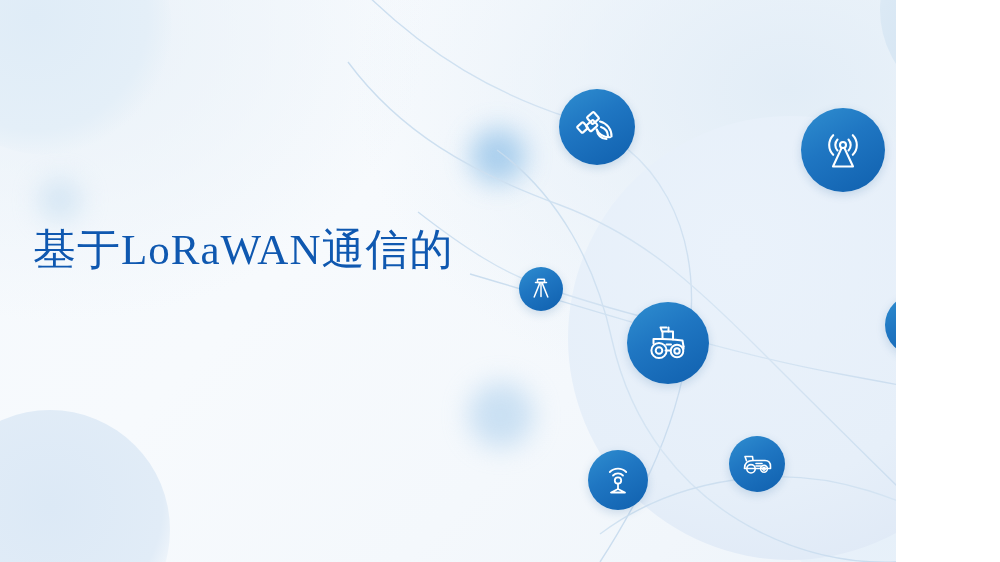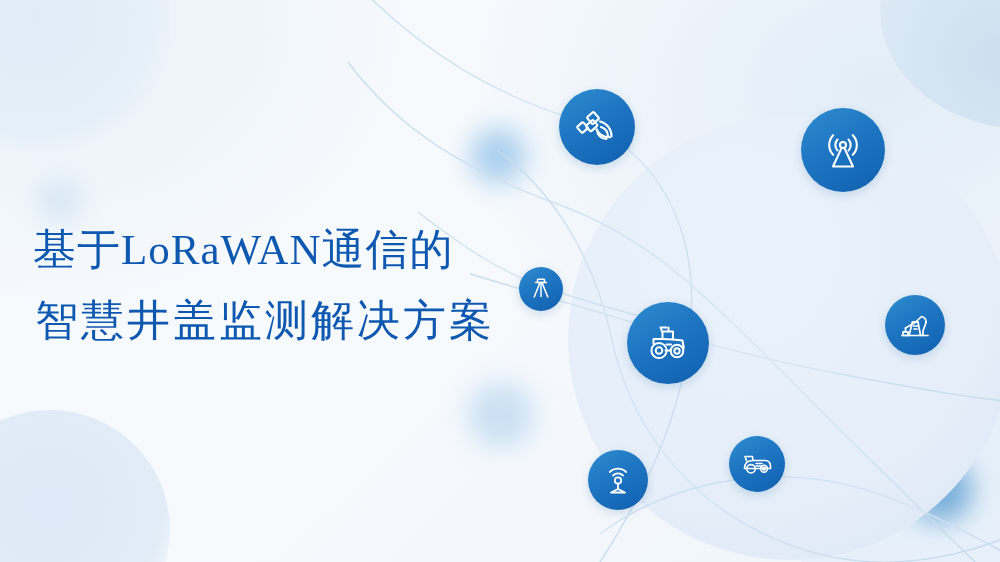--- a/index.html
+++ b/index.html
@@ -2,21 +2,21 @@
 <html><head>
 <meta charset="utf-8">
 <style>
   html, body {
     margin: 0;
     padding: 0;
     background: #ffffff;
   }
   #slide {
     position: relative;
-    width: 1000px;
+    width: 896px;
     height: 562px;
     overflow: hidden;
     background:
       radial-gradient(ellipse 700px 520px at 88% 16%, #e2edf7 0%, rgba(226,237,247,0) 62%),
       radial-gradient(ellipse 620px 480px at 6% 6%,  #e9f1f8 0%, rgba(233,241,248,0) 60%),
       linear-gradient(135deg, #f5f9fd 0%, #f7fafd 38%, #f4f8fc 66%, #eef4fa 100%);
     font-family: "Liberation Sans", "DejaVu Sans", sans-serif;
   }
 
   
@@ -219,16 +219,15 @@
       <circle cx="18" cy="18.5" r="3.2"></circle>
       <path d="M13 13.5 A 7 7 0 0 1 23 13.5"></path>
       <path d="M9.8 10 A 11.5 11.5 0 0 1 26.2 10"></path>
       <path d="M18 21.7 L 18 27"></path>
       <path d="M18 27 L 11 30.5 L 25 30.5 L 18 27"></path>
     </svg>
   </div>
 
   <div class="title-block">
     <div class="title-line l1">基于LoRaWAN通信的</div>
-    <div class="title-line l2">智慧井盖监测解决方案</div>
   </div>
 
 </div>
 
 </body></html>

